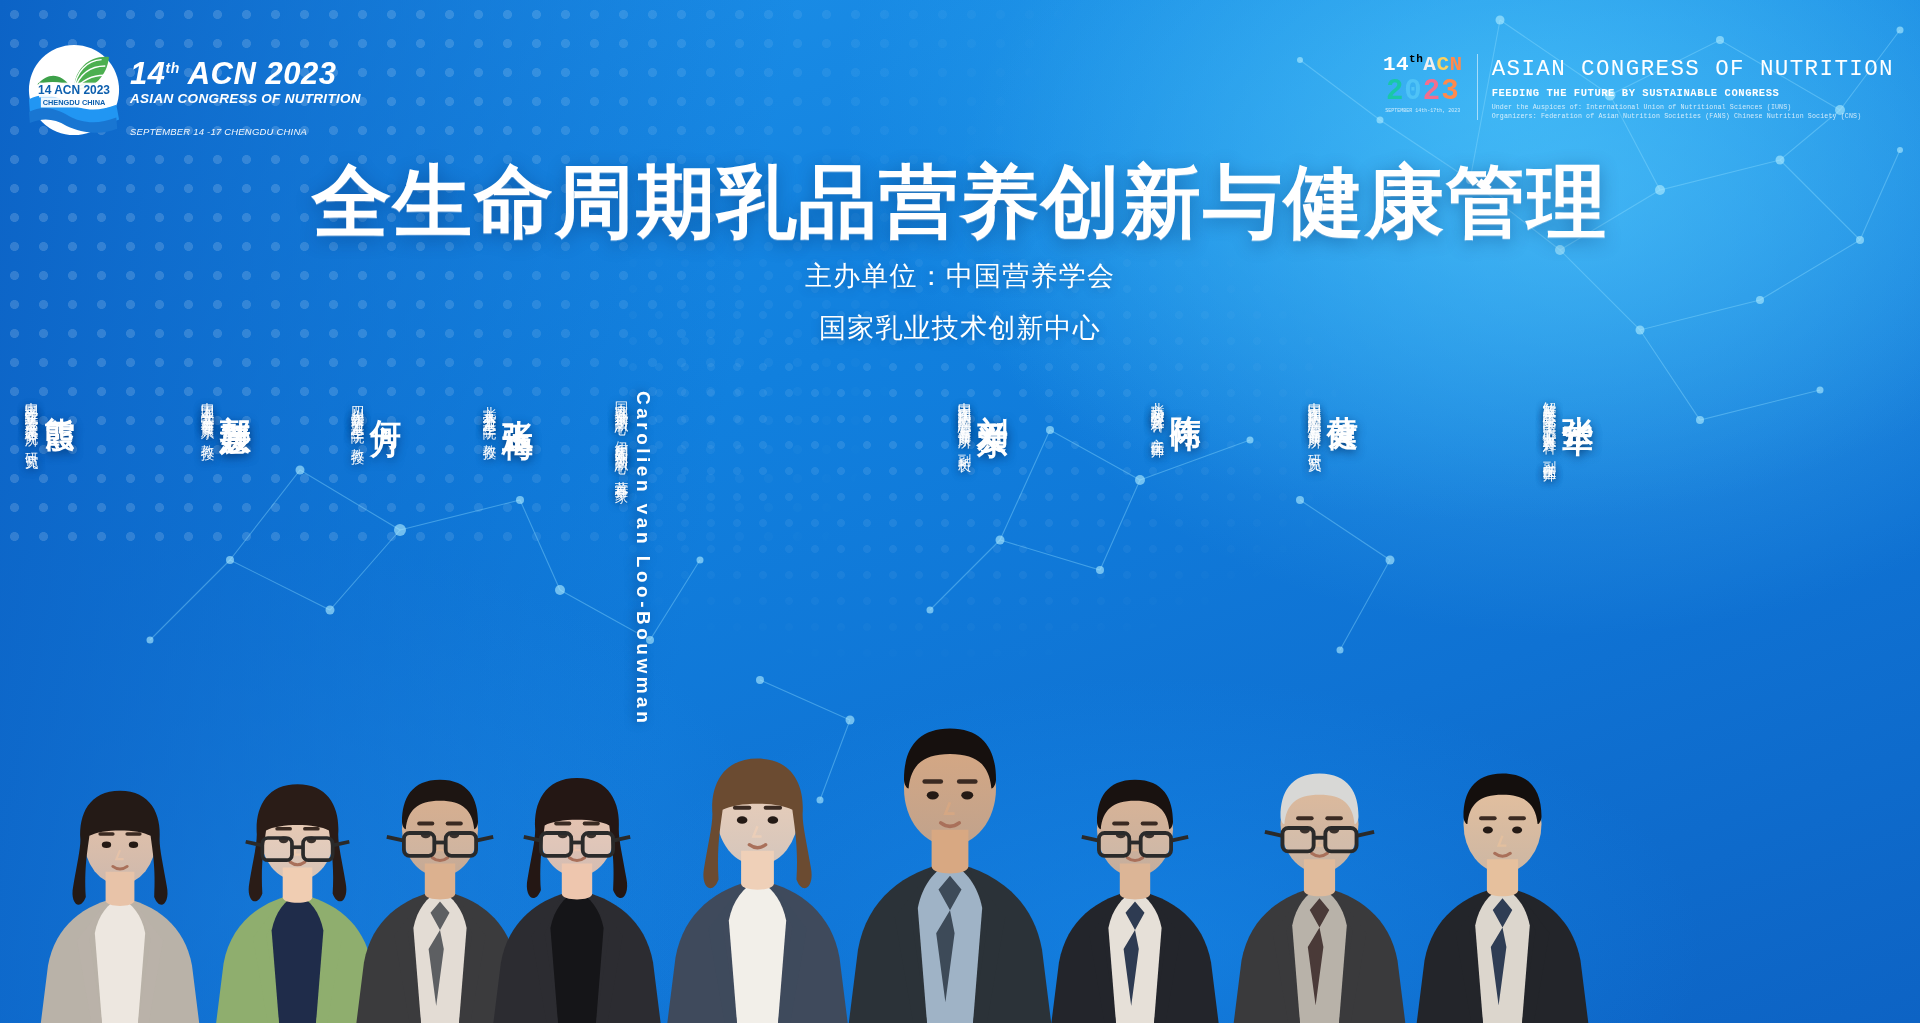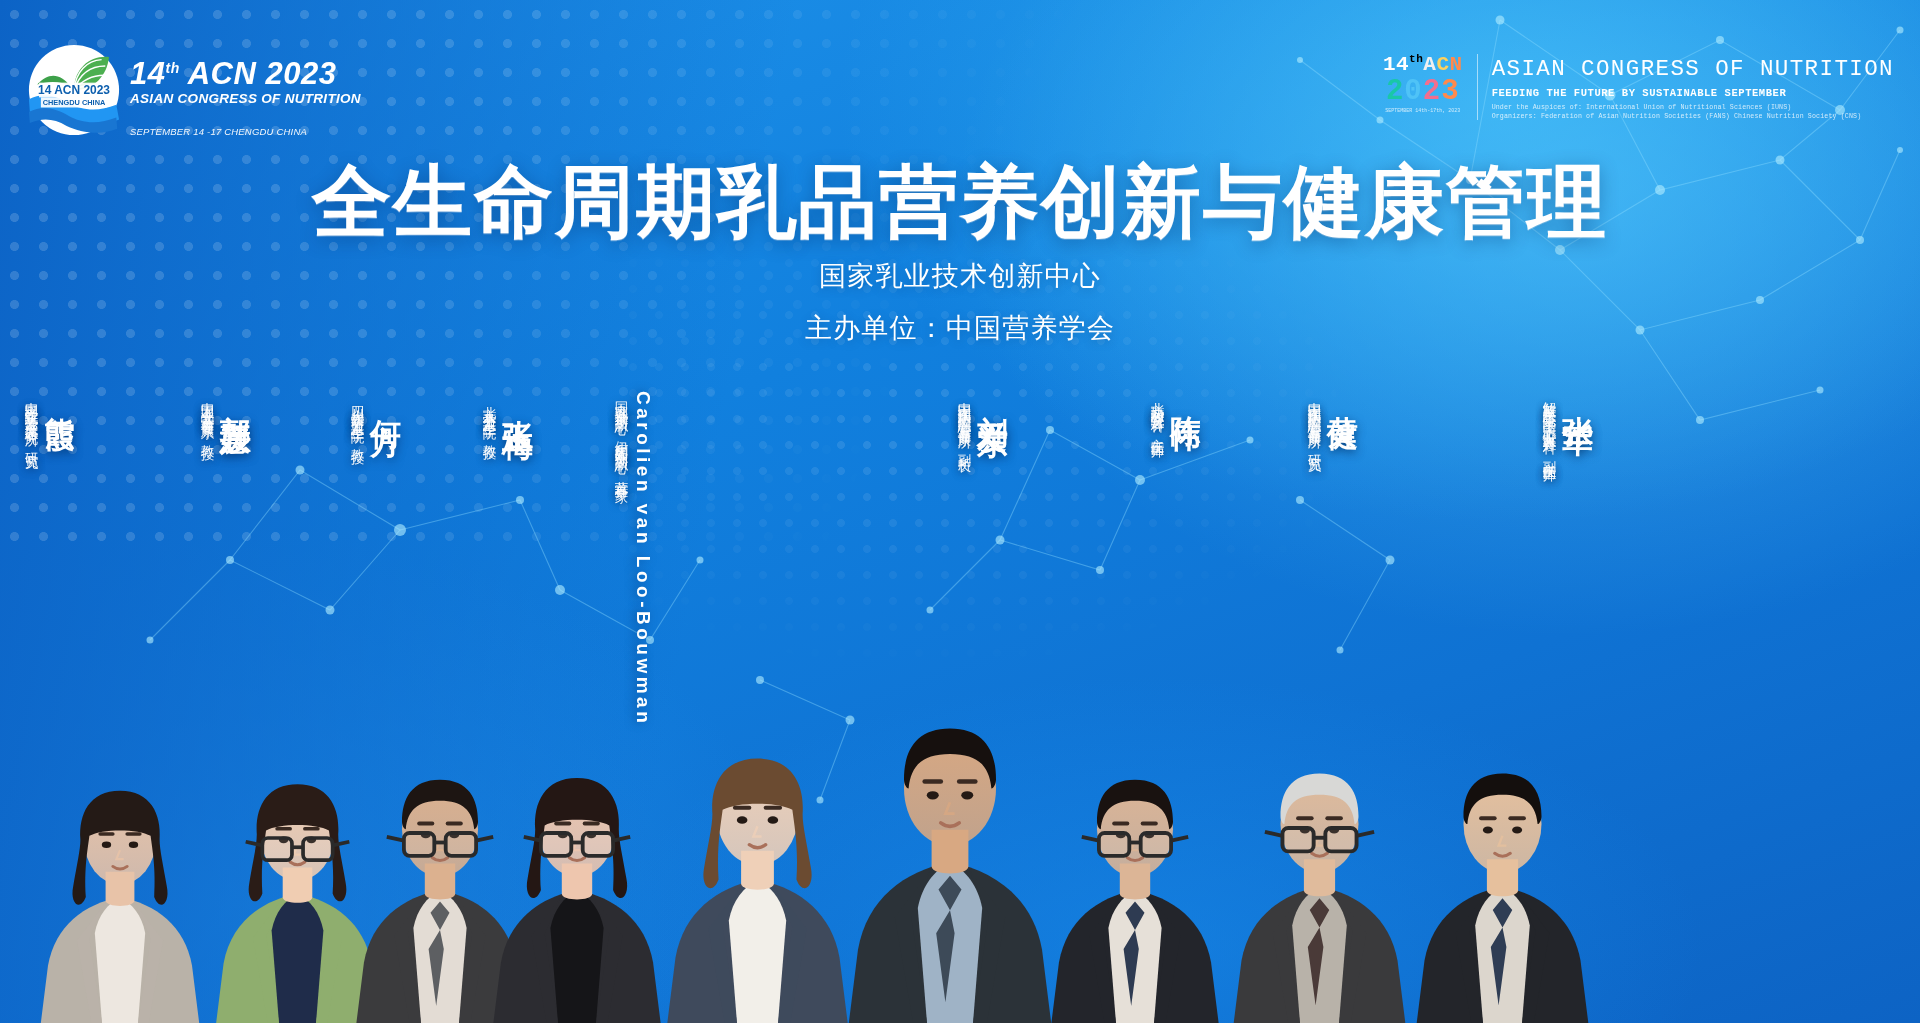--- a/index.html
+++ b/index.html
@@ -245,31 +245,31 @@
         <span class="n14">14</span><sup>th</sup><span class="a">A</span><span class="c">C</span><span class="n">N</span>
       </div>
       <div class="lr-2023">
         <span class="d2">2</span><span class="d0">0</span><span class="d2b">2</span><span class="d3">3</span>
       </div>
       <div class="lr-tiny">SEPTEMBER 14th-17th, 2023</div>
     </div>
     <div class="lr-divider"></div>
     <div class="lr-body">
       <div class="lr-title">ASIAN CONGRESS OF NUTRITION</div>
-      <div class="lr-sub">FEEDING THE FUTURE BY SUSTAINABLE SEPTEMBER</div>
+      <div class="lr-sub">FEEDING THE FUTURE BY SUSTAINABLE CONGRESS</div>
       <div class="lr-fine">Under the Auspices of: International Union of Nutritional Sciences (IUNS)</div>
       <div class="lr-fine">Organizers: Federation of Asian Nutrition Societies (FANS)   Chinese Nutrition Society (CNS)</div>
     </div>
   </div>
 
   <div class="title">全生命周期乳品营养创新与健康管理</div>
 
   <div class="sublines">
+    <div class="subline">主办单位：中国营养学会</div>
     <div class="subline">国家乳业技术创新中心</div>
-    <div class="subline">主办单位：中国营养学会</div>
   </div>
 
   <div class="speakers">
       <div class="sp" style="left: 30px; width: 180px;">
         <div class="photo" style="height: 300px;">
   <svg viewBox="0 0 100 150" preserveAspectRatio="xMidYMax meet" style="height: 300px;">
     <defs>
       <linearGradient id="sk30" x1="0" y1="0" x2="0" y2="1">
         <stop offset="0" stop-color="#e8c3a8"></stop>
         <stop offset="1" stop-color="#e8c3a8" stop-opacity=".88"></stop>

